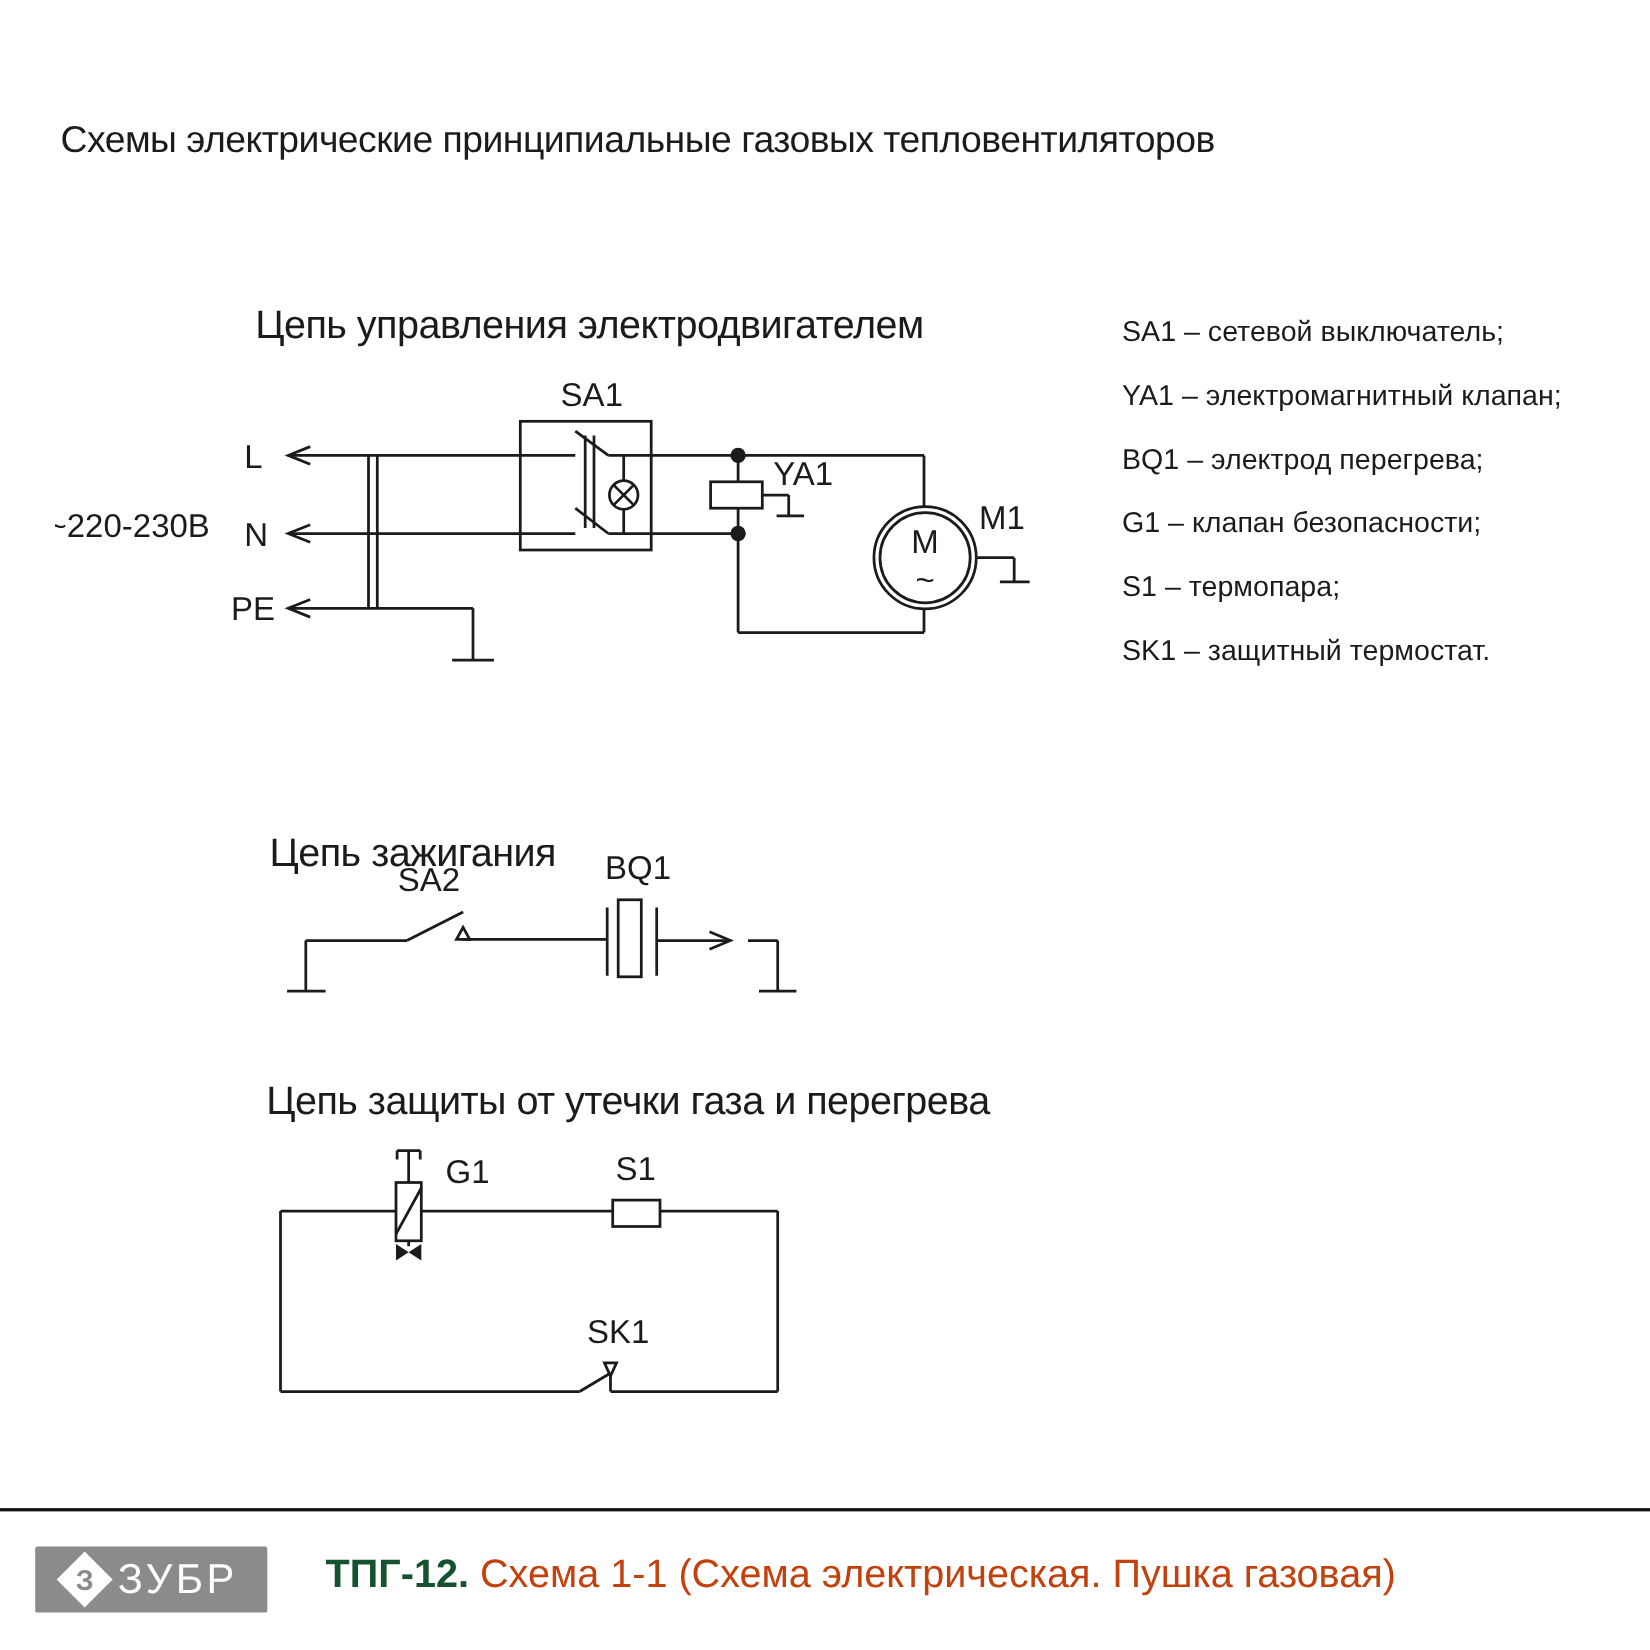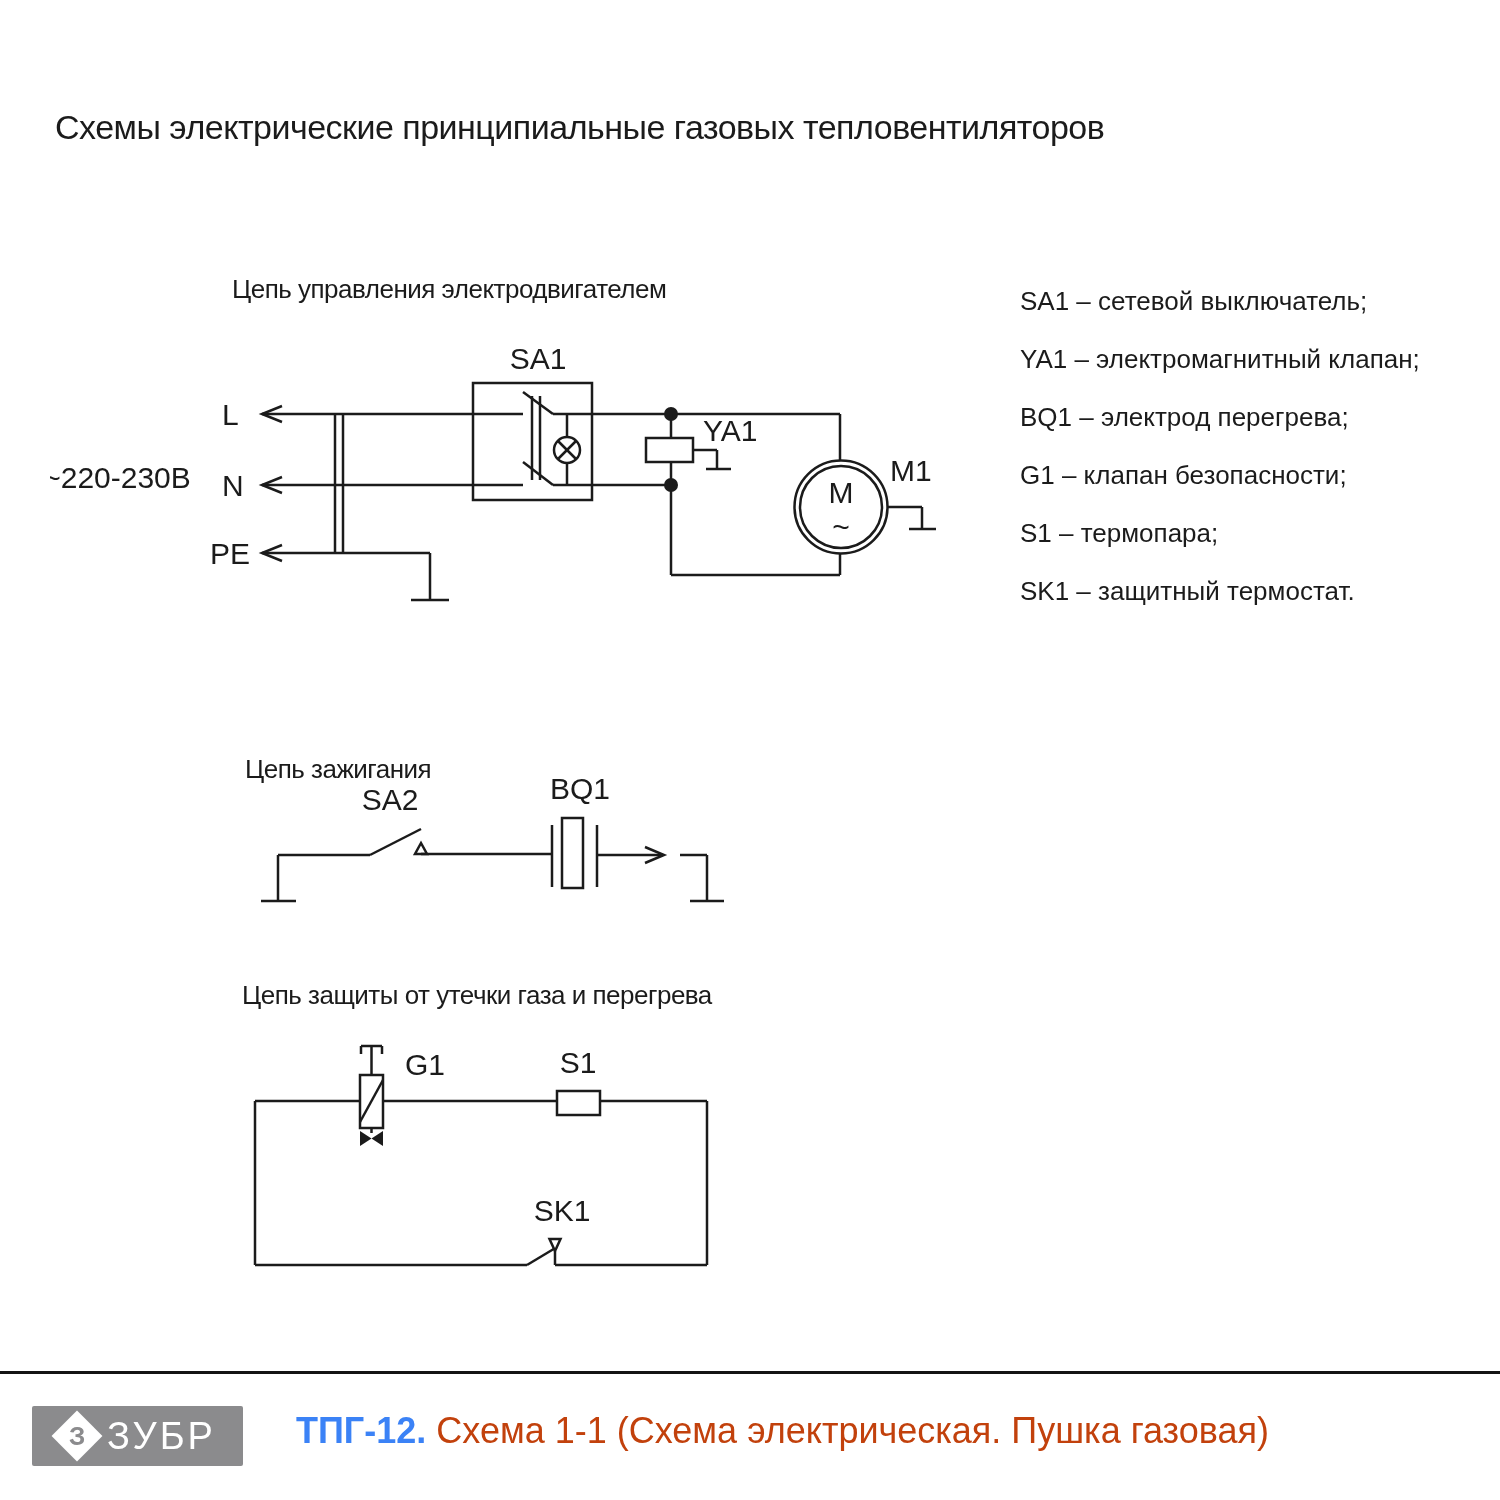--- a/index.html
+++ b/index.html
@@ -10,21 +10,21 @@
     font-family:"Liberation Sans",sans-serif;
     color:#1b1b1b;
     overflow:hidden;
   }
   .page-title{
     position:absolute;left:55px;top:108px;
     font-size:34px;font-weight:400;letter-spacing:-0.5px;white-space:nowrap;
   }
   .section-title{
     position:absolute;
-    font-size:26px;font-weight:400;letter-spacing:-0.5px;white-space:nowrap;
+    font-size:36px;font-weight:400;letter-spacing:-0.5px;white-space:nowrap;
   }
   #st-motor{left:232px;top:274px;}
   #st-ignition{left:245px;top:754px;}
   #st-protection{left:242px;top:980px;}
   svg.circuit{position:absolute;}
   #svg-motor{left:50px;top:338px;}
   #svg-ignition{left:245px;top:770px;}
   #svg-protection{left:245px;top:1038px;}
   svg .wire{stroke:#1b1b1b;stroke-width:2.5;fill:none;}
   svg .thin{stroke:#1b1b1b;stroke-width:2.5;fill:none;}
@@ -58,21 +58,21 @@
   .logo-letter{
     transform:rotate(-45deg);
     color:#8b8b8d;font-weight:bold;font-size:26px;line-height:26px;
   }
   .logo-text{
     color:#ffffff;font-weight:normal;font-size:38px;letter-spacing:3px;
   }
   .footer-caption{
     position:absolute;left:296px;top:10px;font-size:36px;white-space:nowrap;
   }
-  .footer-caption .model{font-weight:bold;color:#3b82f6;}
+  .footer-caption .model{font-weight:bold;color:#14532d;}
   .footer-caption .caption{font-weight:400;color:#c2410c;}
 </style>
 </head>
 <body>
 
 <div class="page">
 
   <div class="page-title">Схемы электрические принципиальные газовых тепловентиляторов</div>
 
   <div class="section-title" id="st-motor">Цепь управления электродвигателем</div>

